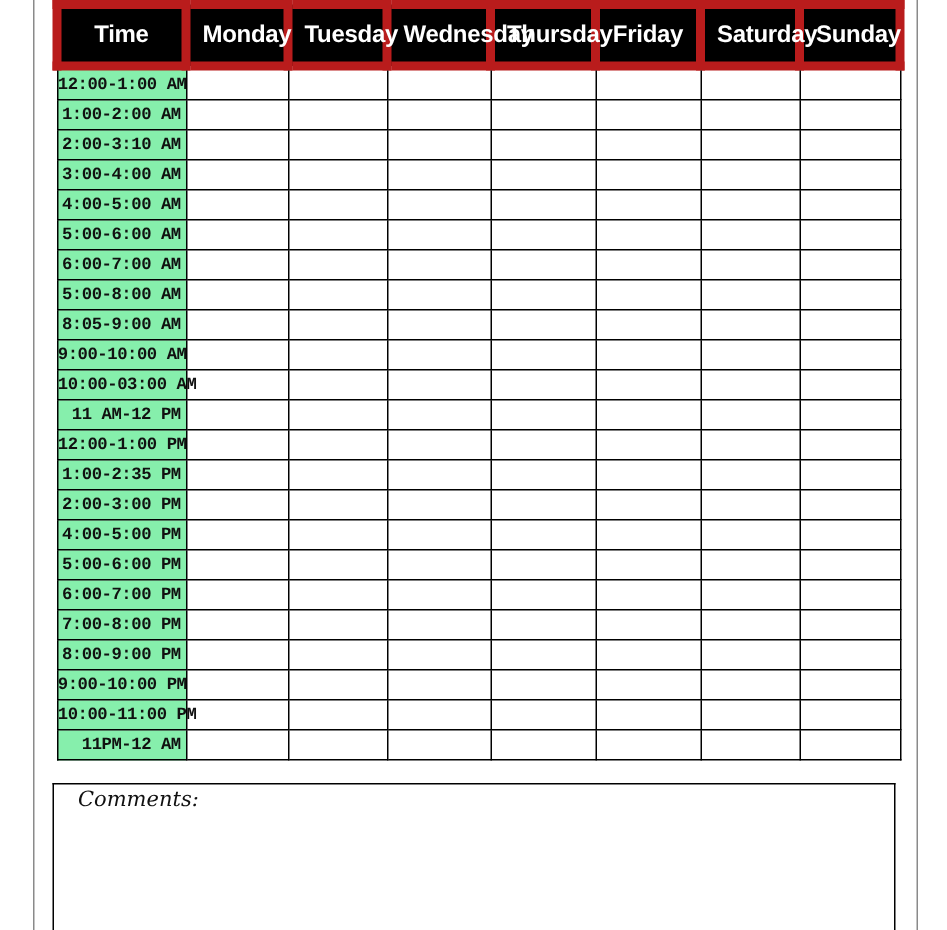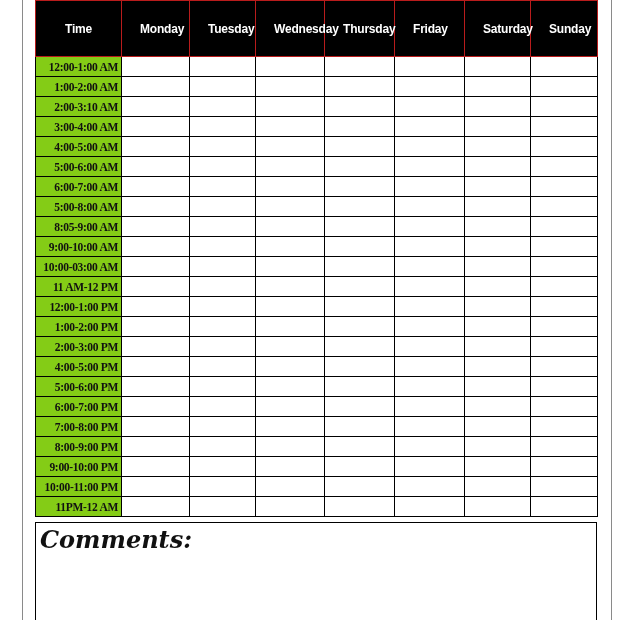--- a/index.html
+++ b/index.html
@@ -3,39 +3,39 @@
   <meta charset="utf-8">
   <style>
     html, body { margin: 0; padding: 0; background: #ffffff; }
     body { width: 631px; height: 620px; position: relative; overflow: hidden; }
     .page-frame-left { position: absolute; left: 22px; top: 0; width: 1px; height: 620px; background: #8a8a8a; }
     .page-frame-right { position: absolute; left: 611px; top: 0; width: 1px; height: 620px; background: #8a8a8a; }
     .planner { position: absolute; left: 35px; top: 0; width: 562px; }
     table.schedule { border-collapse: collapse; table-layout: fixed; width: 562px; }
     table.schedule th {
       background: #000000; color: #ffffff;
-      font-family: "Liberation Sans", sans-serif; font-weight: bold; font-size: 12px;
-      height: 19px; padding: 18px; text-align: center; border: 1px solid #b91c1c;
+      font-family: "Liberation Sans", sans-serif; font-weight: bold; font-size: 16px;
+      height: 19px; padding: 8px; text-align: center; border: 6px solid #b91c1c;
       letter-spacing: -0.2px;
     }
     table.schedule td {
       border: 1px solid #000; height: 19px; padding: 0;
     }
     table.schedule td.time {
-      background: #84cc16; text-align: right; padding-right: 3px;
-      font-family: Liberation Serif, serif; font-weight: bold; font-size: 11.5px;
+      background: #86efac; text-align: right; padding-right: 3px;
+      font-family: Liberation Mono, monospace; font-weight: bold; font-size: 11.5px;
       color: #111; white-space: nowrap; letter-spacing: -0.3px;
     }
     .comments {
       position: absolute; left: 35px; top: 522px; width: 560px; height: 110px;
       border-left: 1px solid #000; border-right: 1px solid #000; border-top: 1px solid #000;
     }
     .comments-label {
-      position: absolute; left: 4px; top: 2px;
-      font-family: "DejaVu Serif", serif; font-style: italic; font-size: 24px; color: #111; font-weight: bold;
+      position: absolute; left: 16px; top: 2px;
+      font-family: "DejaVu Serif", serif; font-style: italic; font-size: 14px; color: #111;
     }
   </style>
 </head>
 <body>
 
 <div class="page-frame-left"></div>
 <div class="page-frame-right"></div>
 
 <div class="planner">
   <table class="schedule">
@@ -186,21 +186,21 @@
           <td class="time">12:00-1:00 PM</td>
           <td></td>
           <td></td>
           <td></td>
           <td></td>
           <td></td>
           <td></td>
           <td></td>
         </tr>
         <tr>
-          <td class="time">1:00-2:00 PM</td>
+          <td class="time">1:00-2:35 PM</td>
           <td></td>
           <td></td>
           <td></td>
           <td></td>
           <td></td>
           <td></td>
           <td></td>
         </tr>
         <tr>
           <td class="time">2:00-3:00 PM</td>

